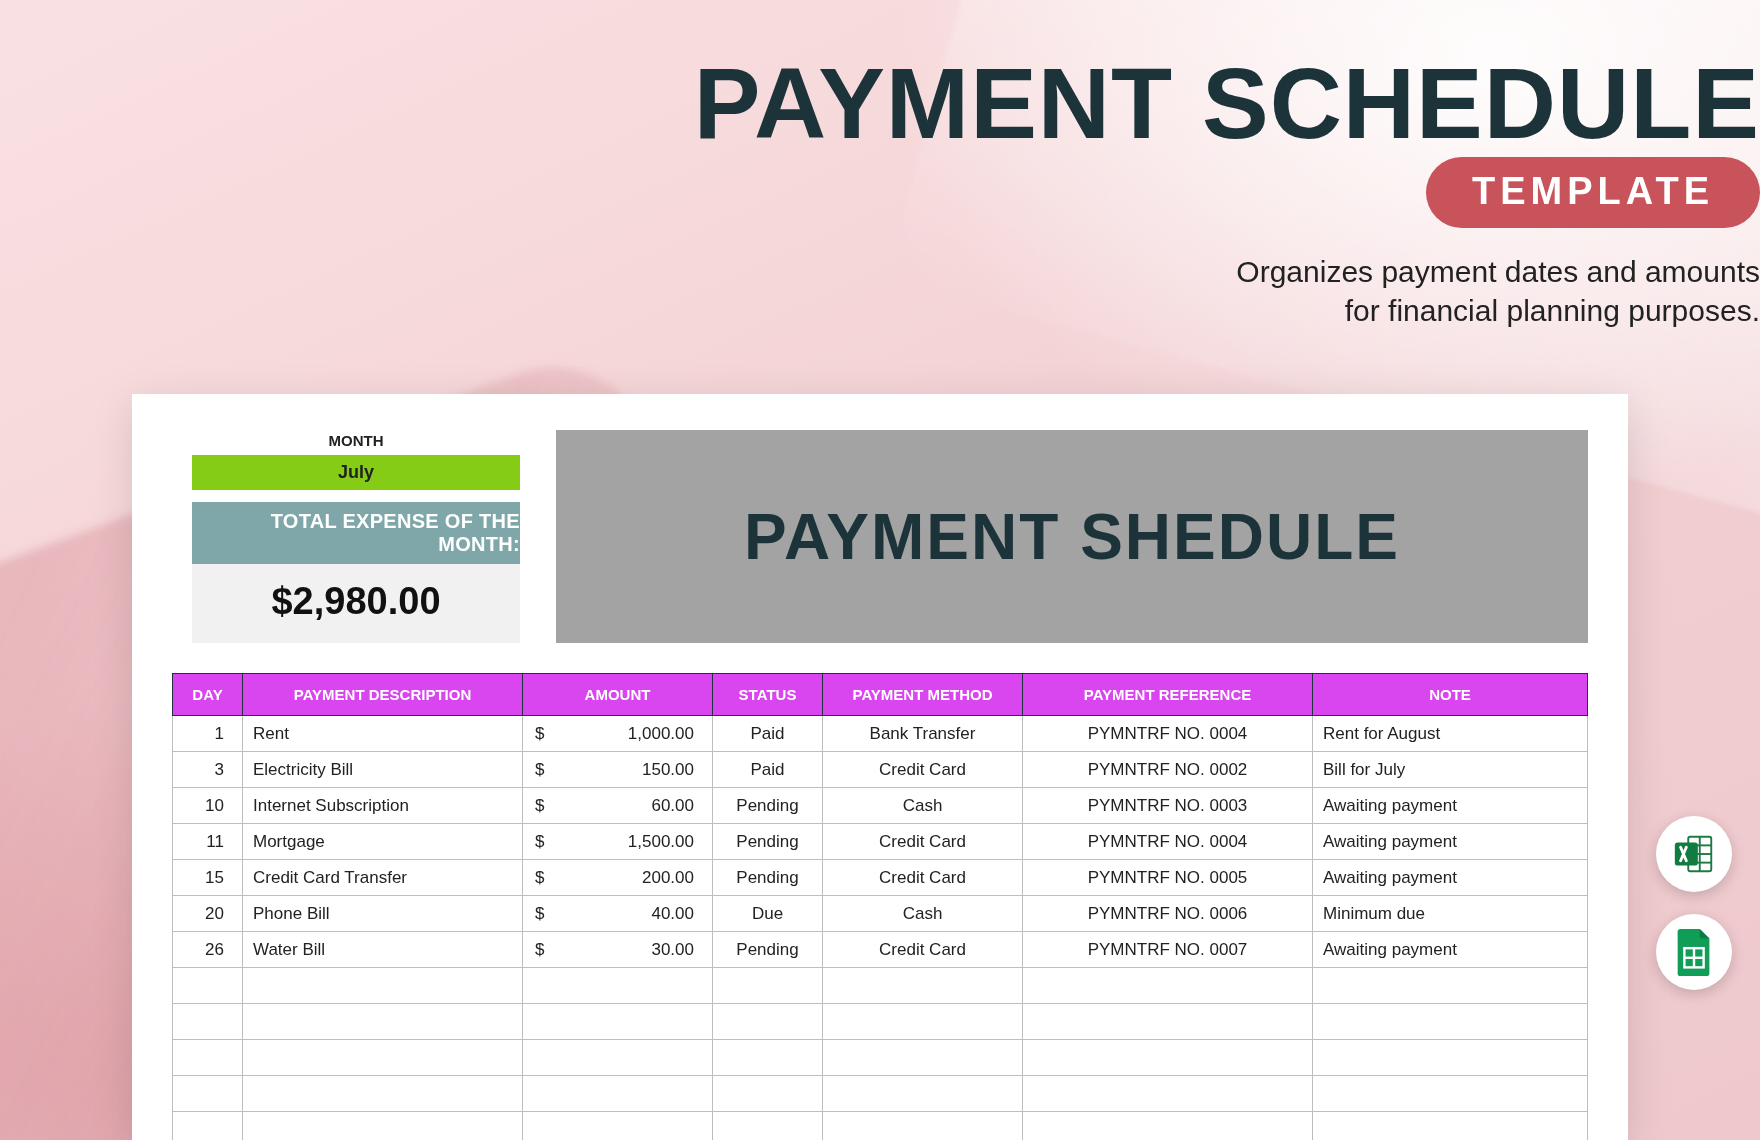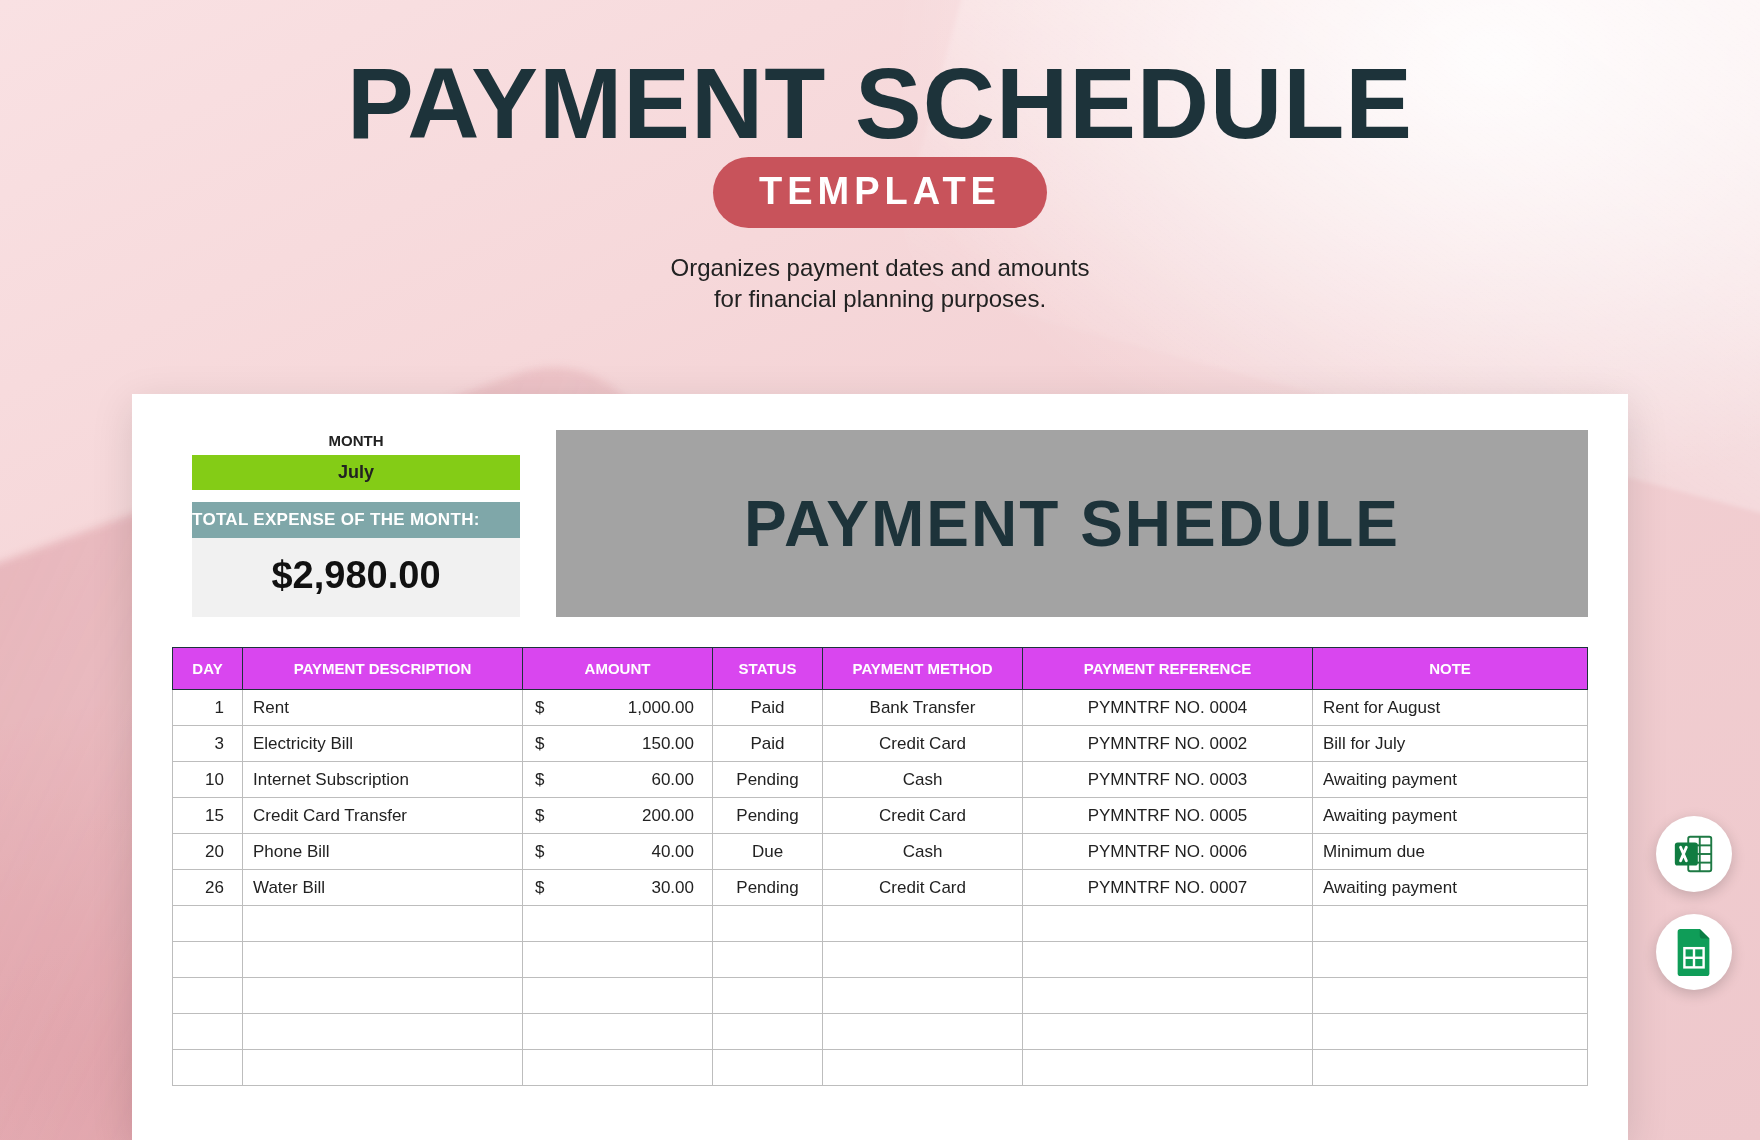--- a/index.html
+++ b/index.html
@@ -18,52 +18,52 @@
     position: absolute; left: -300px; bottom: -260px; width: 1100px; height: 900px;
     background: linear-gradient(135deg, rgba(190,85,100,0.32), rgba(190,85,100,0));
     transform: rotate(-20deg); border-radius: 100px; filter: blur(4px);
   }
   .bg-shape2 {
     position: absolute; right: -200px; top: -280px; width: 1000px; height: 700px;
     background: linear-gradient(200deg, rgba(255,255,255,0.85), rgba(255,255,255,0));
     transform: rotate(15deg); border-radius: 80px; filter: blur(2px);
   }
   .header {
-    position: relative; text-align: center; padding-top: 56px;
+    position: relative; text-align: right; padding-top: 56px;
   }
   .title {
     font-size: 100px; font-weight: 900; letter-spacing: 1px; color: #1d333a;
     font-family: "Arial Black", Arial, sans-serif; line-height: 0.95;
   }
   .pill {
     display: inline-block; margin-top: 6px; padding: 13px 46px 15px;
     background: #c8535b; color: #fff; font-size: 38px; font-weight: 800;
     letter-spacing: 5px; border-radius: 40px;
     font-family: "Arial Black", Arial, sans-serif;
   }
   .subtitle {
-    margin-top: 24px; font-size: 24px; color: #222; line-height: 1.3;
+    margin-top: 24px; font-size: 30px; color: #222; line-height: 1.3;
   }
   .card {
     position: absolute; left: 132px; right: 132px; top: 394px; bottom: 0;
     background: #fff; box-shadow: 0 10px 40px rgba(0,0,0,0.12);
     padding: 36px 40px 0; overflow: hidden;
   }
   .summary-row { display: flex; gap: 36px; align-items: stretch; }
   .summary-left { width: 348px; padding-left: 20px; }
   .month-label {
     font-size: 15px; font-weight: 800; text-align: center; color: #222; padding: 2px 0 6px;
   }
   .month-value {
     background: #84cc16; text-align: center; font-size: 18px; font-weight: 800;
     padding: 7px 0; color: #222;
   }
   .total-label {
-    margin-top: 12px; background: #7fa7a9; color: #fff; text-align: left;
-    font-size: 17px; font-weight: 800; padding: 8px 0; letter-spacing: 0.3px;
+    margin-top: 12px; background: #7fa7a9; color: #fff; text-align: right;
+    font-size: 20px; font-weight: 800; padding: 8px 0; letter-spacing: 0.3px;
   }
   .total-value {
     background: #f1f1f1; text-align: center; font-size: 38px; font-weight: 900;
     padding: 16px 0 20px; color: #111;
   }
   .banner {
     flex: 1; background: #a3a3a3; display: flex; align-items: center; justify-content: center;
   }
   .banner span {
     font-family: "Arial Black", Arial, sans-serif; font-size: 64px; font-weight: 900;
@@ -169,20 +169,29 @@
         <tr>
           <td class="td-day">10</td>
           <td>Internet Subscription</td>
           <td class="td-amt"><span class="cur">$</span>60.00</td>
           <td class="td-status">Pending</td>
           <td class="td-method">Cash</td>
           <td class="td-ref">PYMNTRF NO. 0003</td>
           <td>Awaiting payment</td>
         </tr>
         <tr>
+          <td class="td-day">11</td>
+          <td>Mortgage</td>
+          <td class="td-amt"><span class="cur">$</span>1,500.00</td>
+          <td class="td-status">Pending</td>
+          <td class="td-method">Credit Card</td>
+          <td class="td-ref">PYMNTRF NO. 0004</td>
+          <td>Awaiting payment</td>
+        </tr>
+        <tr>
           <td class="td-day">15</td>
           <td>Credit Card Transfer</td>
           <td class="td-amt"><span class="cur">$</span>200.00</td>
           <td class="td-status">Pending</td>
           <td class="td-method">Credit Card</td>
           <td class="td-ref">PYMNTRF NO. 0005</td>
           <td>Awaiting payment</td>
         </tr>
         <tr>
           <td class="td-day">20</td>

